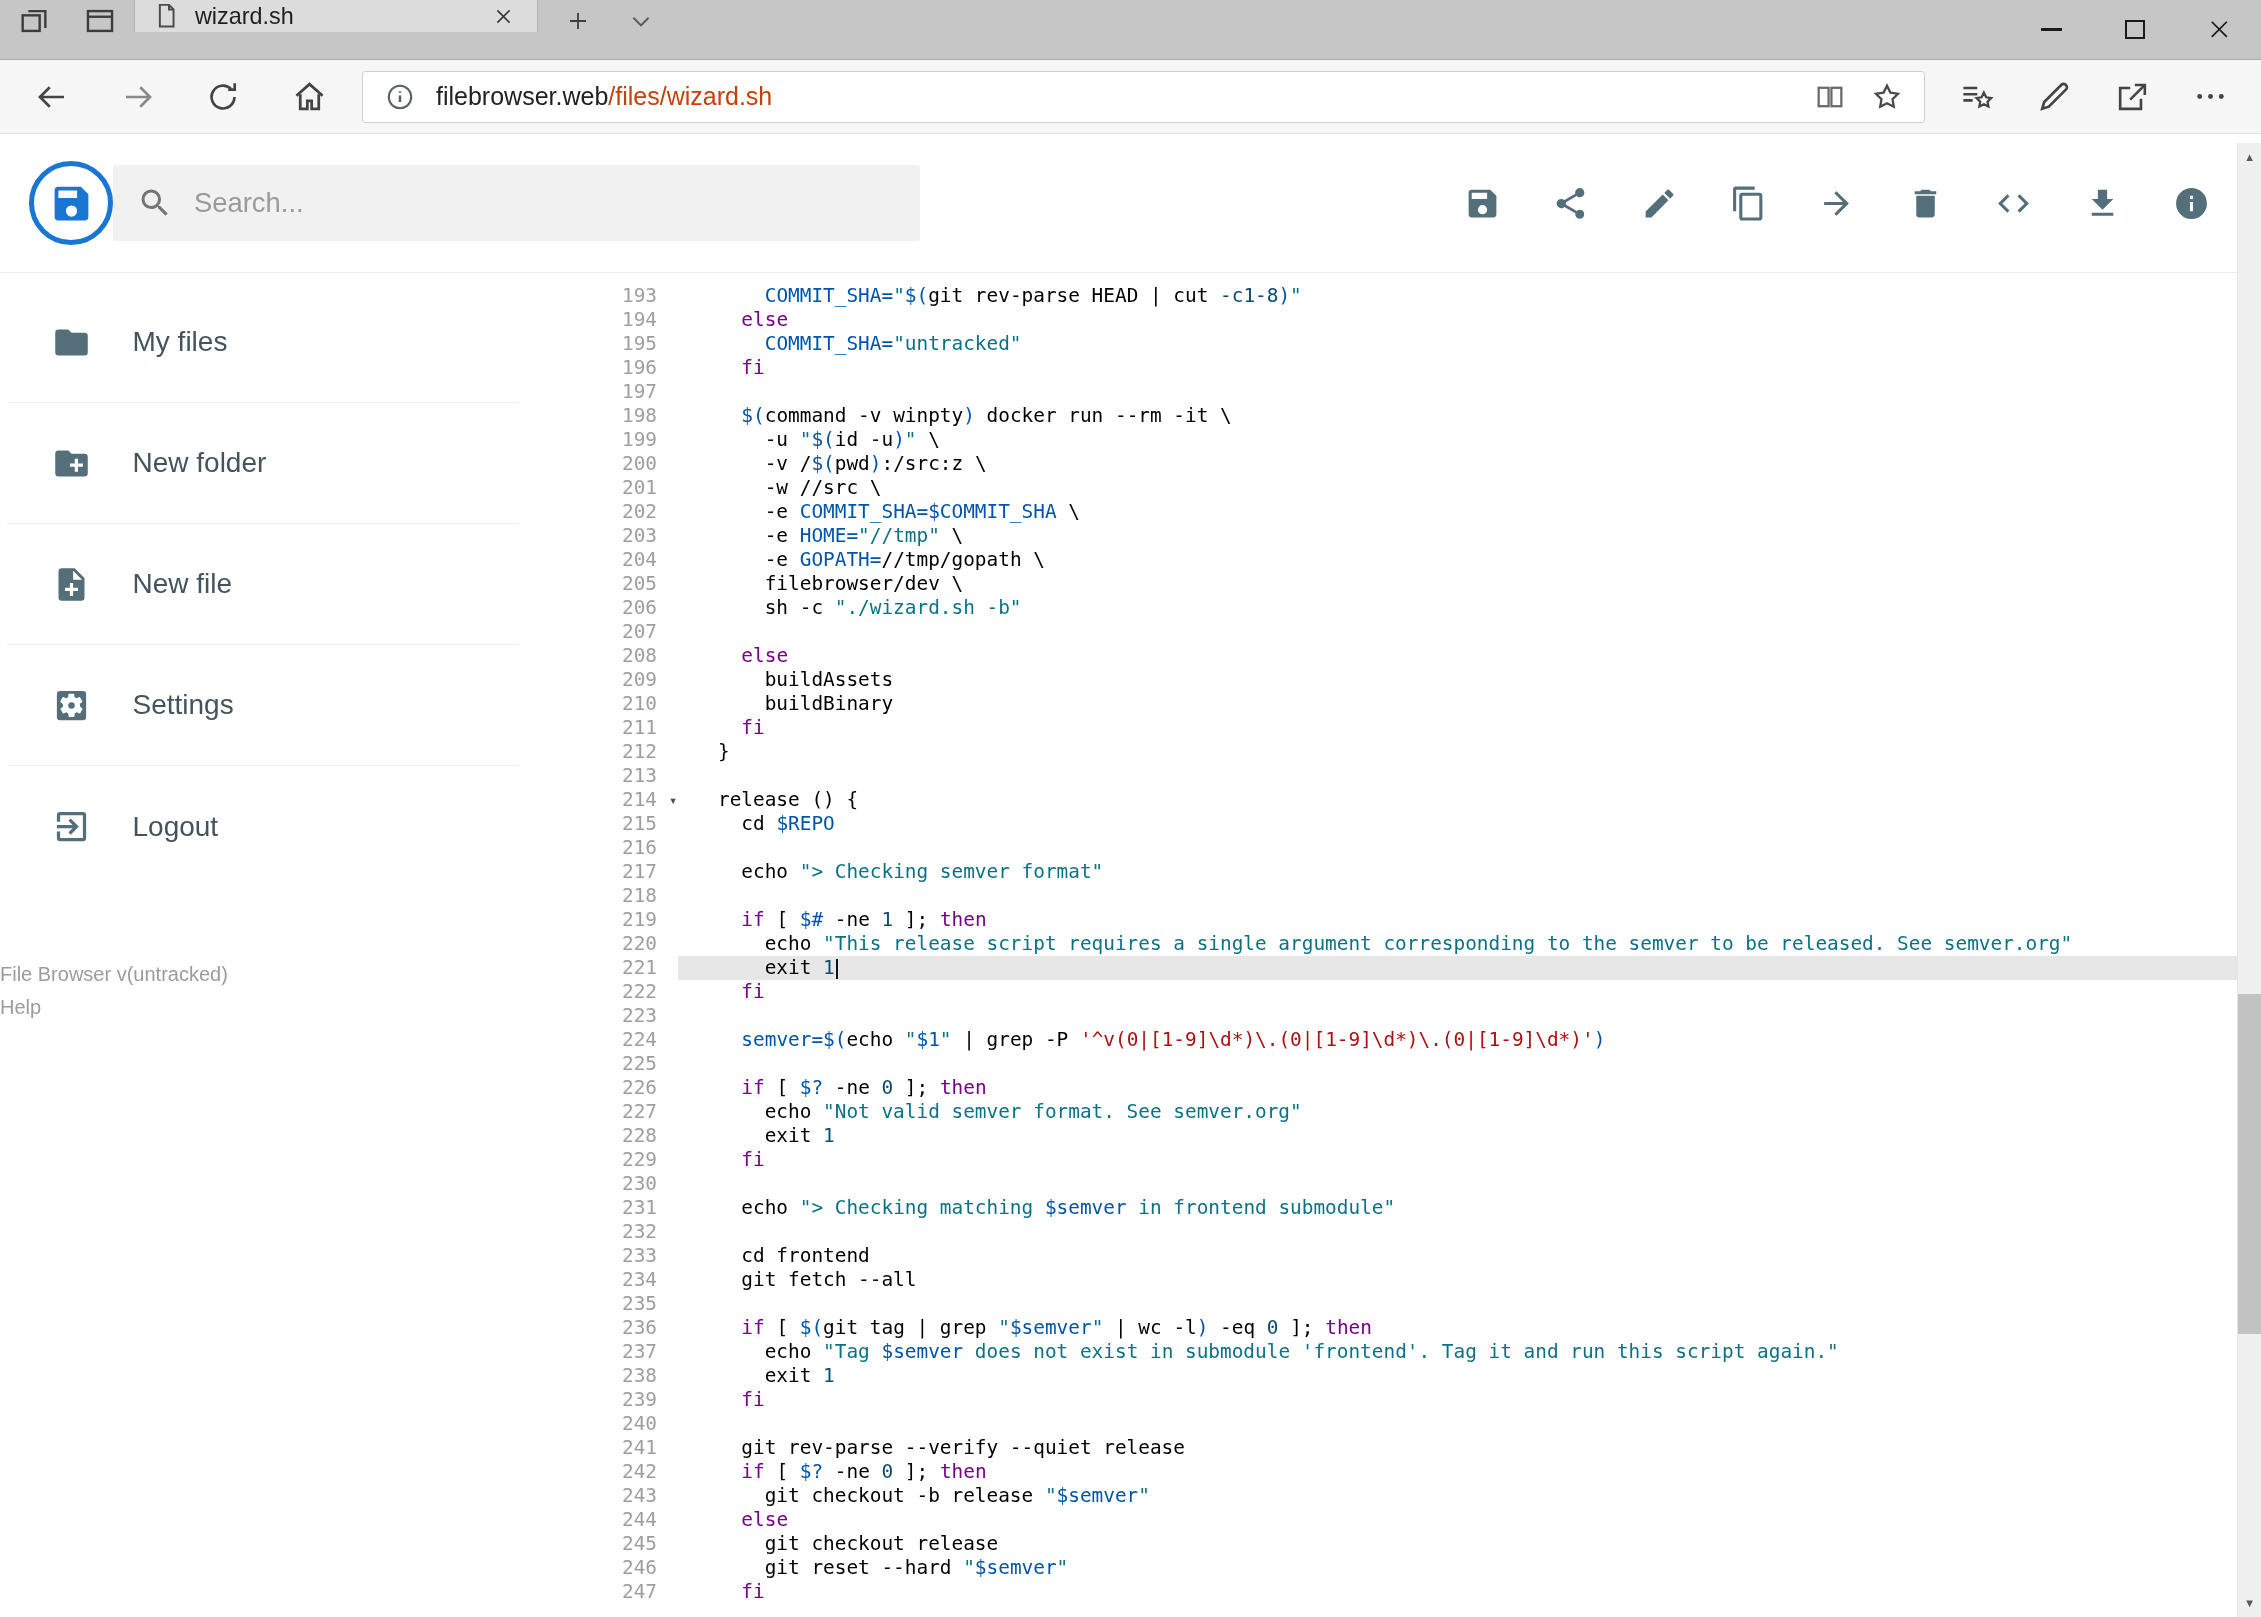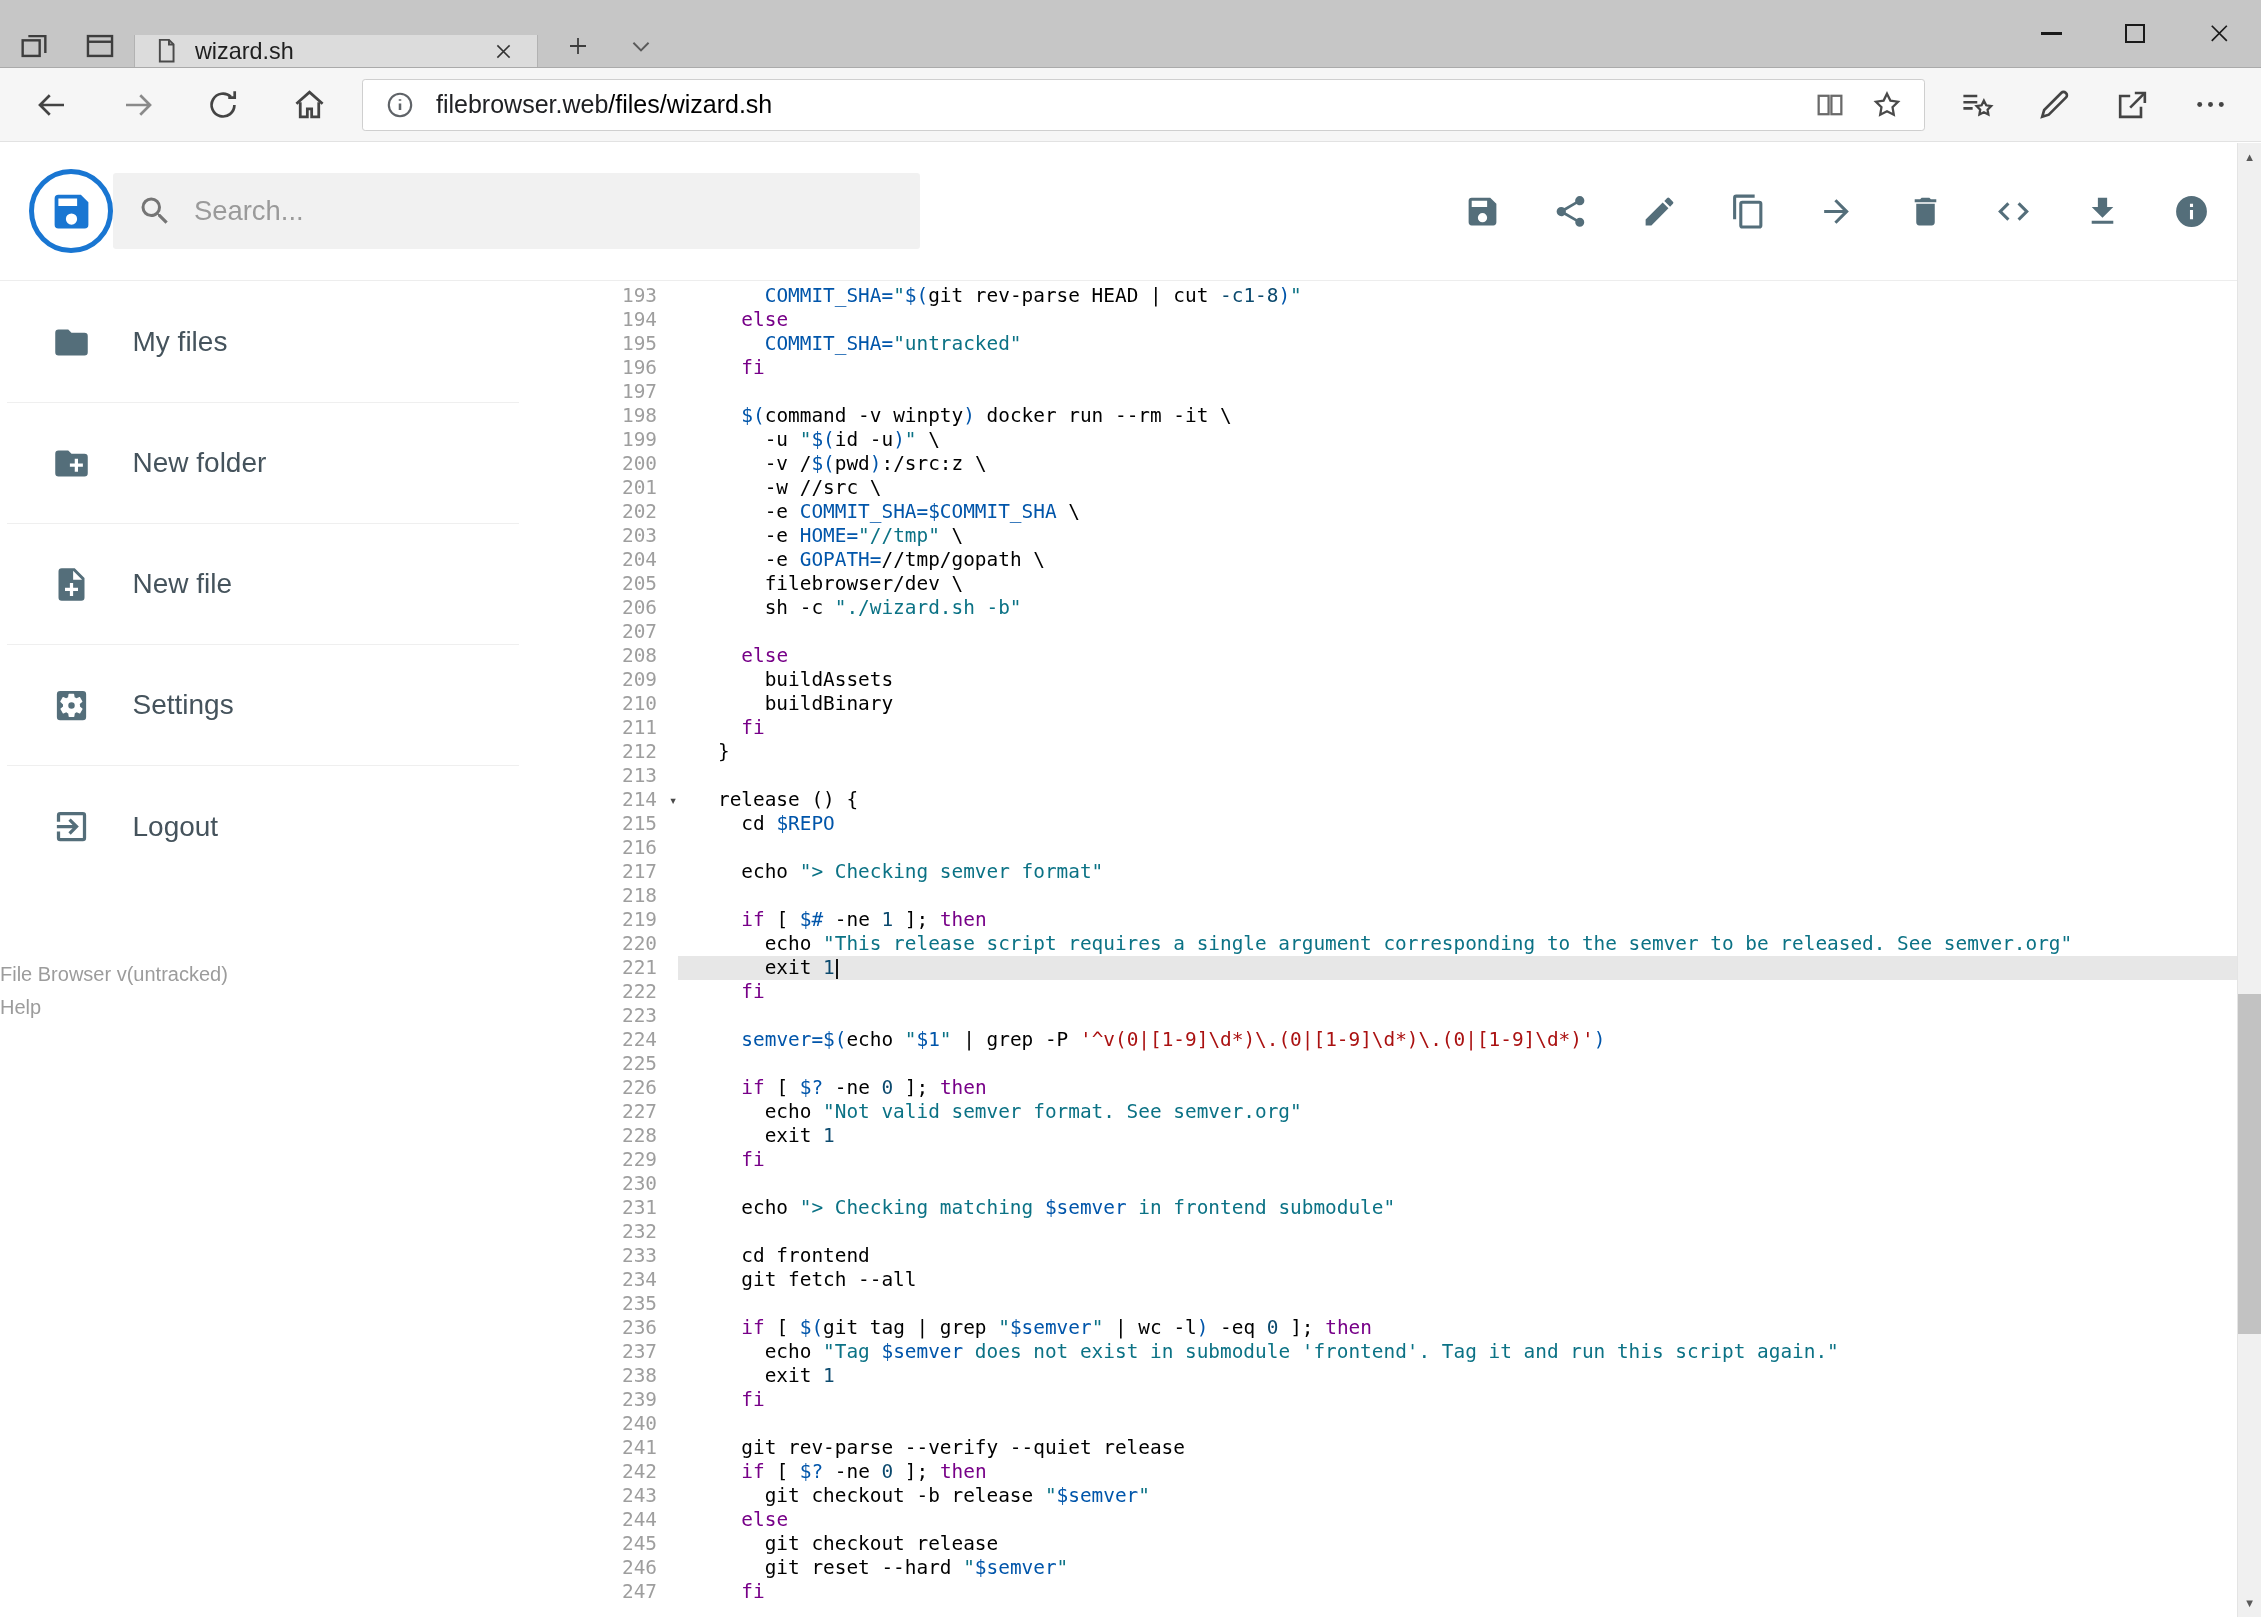--- a/index.html
+++ b/index.html
@@ -1,38 +1,38 @@
 <!DOCTYPE html>
 <html style="font-size:13px"><head>
 <meta charset="utf-8">
 <style>
   * { margin:0; padding:0; box-sizing:border-box; }
   html,body { background:#fff; }
   body { font-family:"Liberation Sans",sans-serif; }
   .screen { width:2261px; height:1617px; position:relative; overflow:hidden; background:#fff; }
 
   
-  .tabbar { height:68px; background:#c6c6c6; border-bottom:0.8px solid #aaa; display:flex; align-items:flex-end; }
+  .tabbar { height:60px; background:#c6c6c6; border-bottom:0.8px solid #aaa; display:flex; align-items:flex-start; }
   .tb-left { display:flex; align-items:center; padding:0 13px; gap:24px; }
   .tb-iconbtn { width:42px; height:42px; display:flex; align-items:center; justify-content:center; }
   .tab { width:404px; background:#dcdcdc; border-left:0.8px solid #b2b2b2; border-right:0.8px solid #b2b2b2; display:flex; align-items:center; padding:0 18px; gap:14.5px; }
   .tab-title { font-size:23.4px; color:#1f1f1f; flex:1; white-space:nowrap; overflow:hidden; }
   .tab-close { width:32px; height:32px; display:flex; align-items:center; justify-content:center; }
   .after-tab { display:flex; align-items:center; gap:21px; padding:0 19.4px; }
   .win-controls { margin-left:auto; display:flex; height:100%; }
   .win-btn { width:84px; display:flex; align-items:center; justify-content:center; }
   .min-bar { width:21px; height:2.4px; background:#1a1a1a; }
   .max-box { width:19.4px; height:19.4px; border:2px solid #1a1a1a; }
 
   
   .addressbar { height:74px; background:#f6f6f6; border-bottom:0.8px solid #e2e2e2; display:flex; align-items:center; padding:0 11.3px; gap:4.8px; }
   .nav-btn { width:81px; height:60px; display:flex; align-items:center; justify-content:center; flex-shrink:0; }
   .urlbox { flex:1; height:52px; background:#fff; border:0.8px solid #cfcfcf; border-radius:3.2px; display:flex; align-items:center; padding:0 16px; gap:14.5px; margin:0 8px; }
   .url { font-size:25px; color:#202124; flex:1; white-space:nowrap; overflow:hidden; }
-  .url .path { color:#000000; }
+  .url .path { color:#c2410c; }
   .urlbox-icon { width:42px; height:42px; display:flex; align-items:center; justify-content:center; flex-shrink:0; }
   .ab-right { display:flex; align-items:center; flex-shrink:0; }
   .ab-btn { width:78px; height:60px; display:flex; align-items:center; justify-content:center; }
 
   
   .appheader { height:139px; background:#fff; border-bottom:0.8px solid #ededed; display:flex; align-items:center; padding:0 37px 0 29px; }
   .logo { width:84px; height:84px; border-radius:50%; border:5.7px solid #1976d2; display:flex; align-items:center; justify-content:center; flex-shrink:0; background:#fff; }
   .searchbox { width:807px; height:76px; background:#f1f1f1; border-radius:3.2px; display:flex; align-items:center; padding:0 24px; gap:21px; }
   .searchbox input { border:none; background:transparent; outline:none; flex:1; font-size:27.4px; color:#333; font-family:"Liberation Sans",sans-serif; }
   .searchbox input::placeholder { color:#9a9a9a; }

